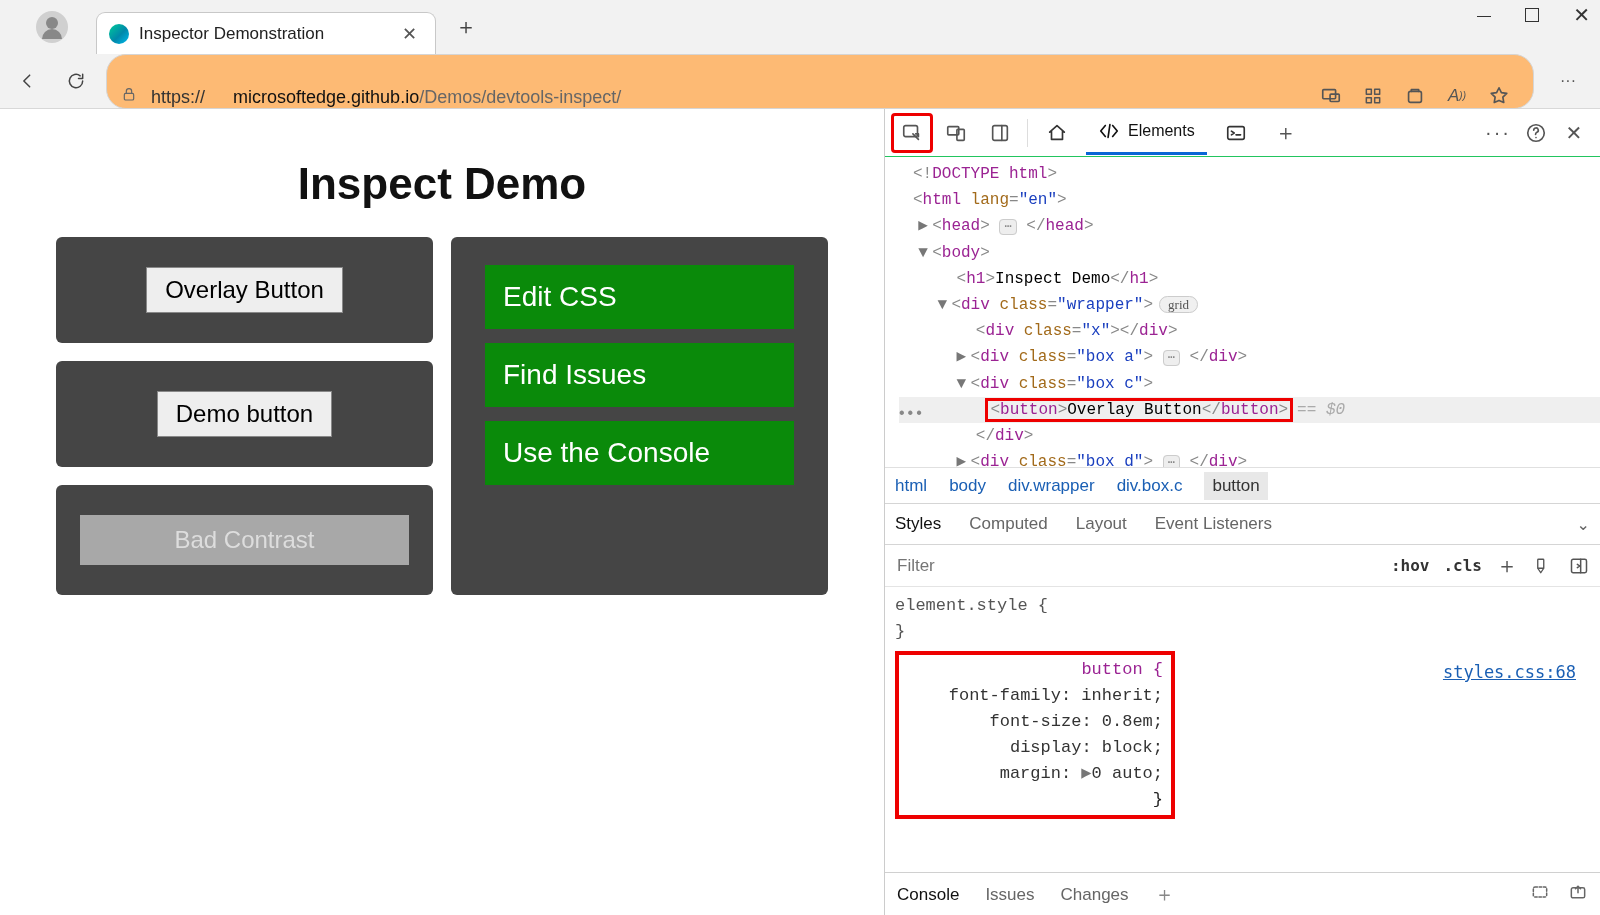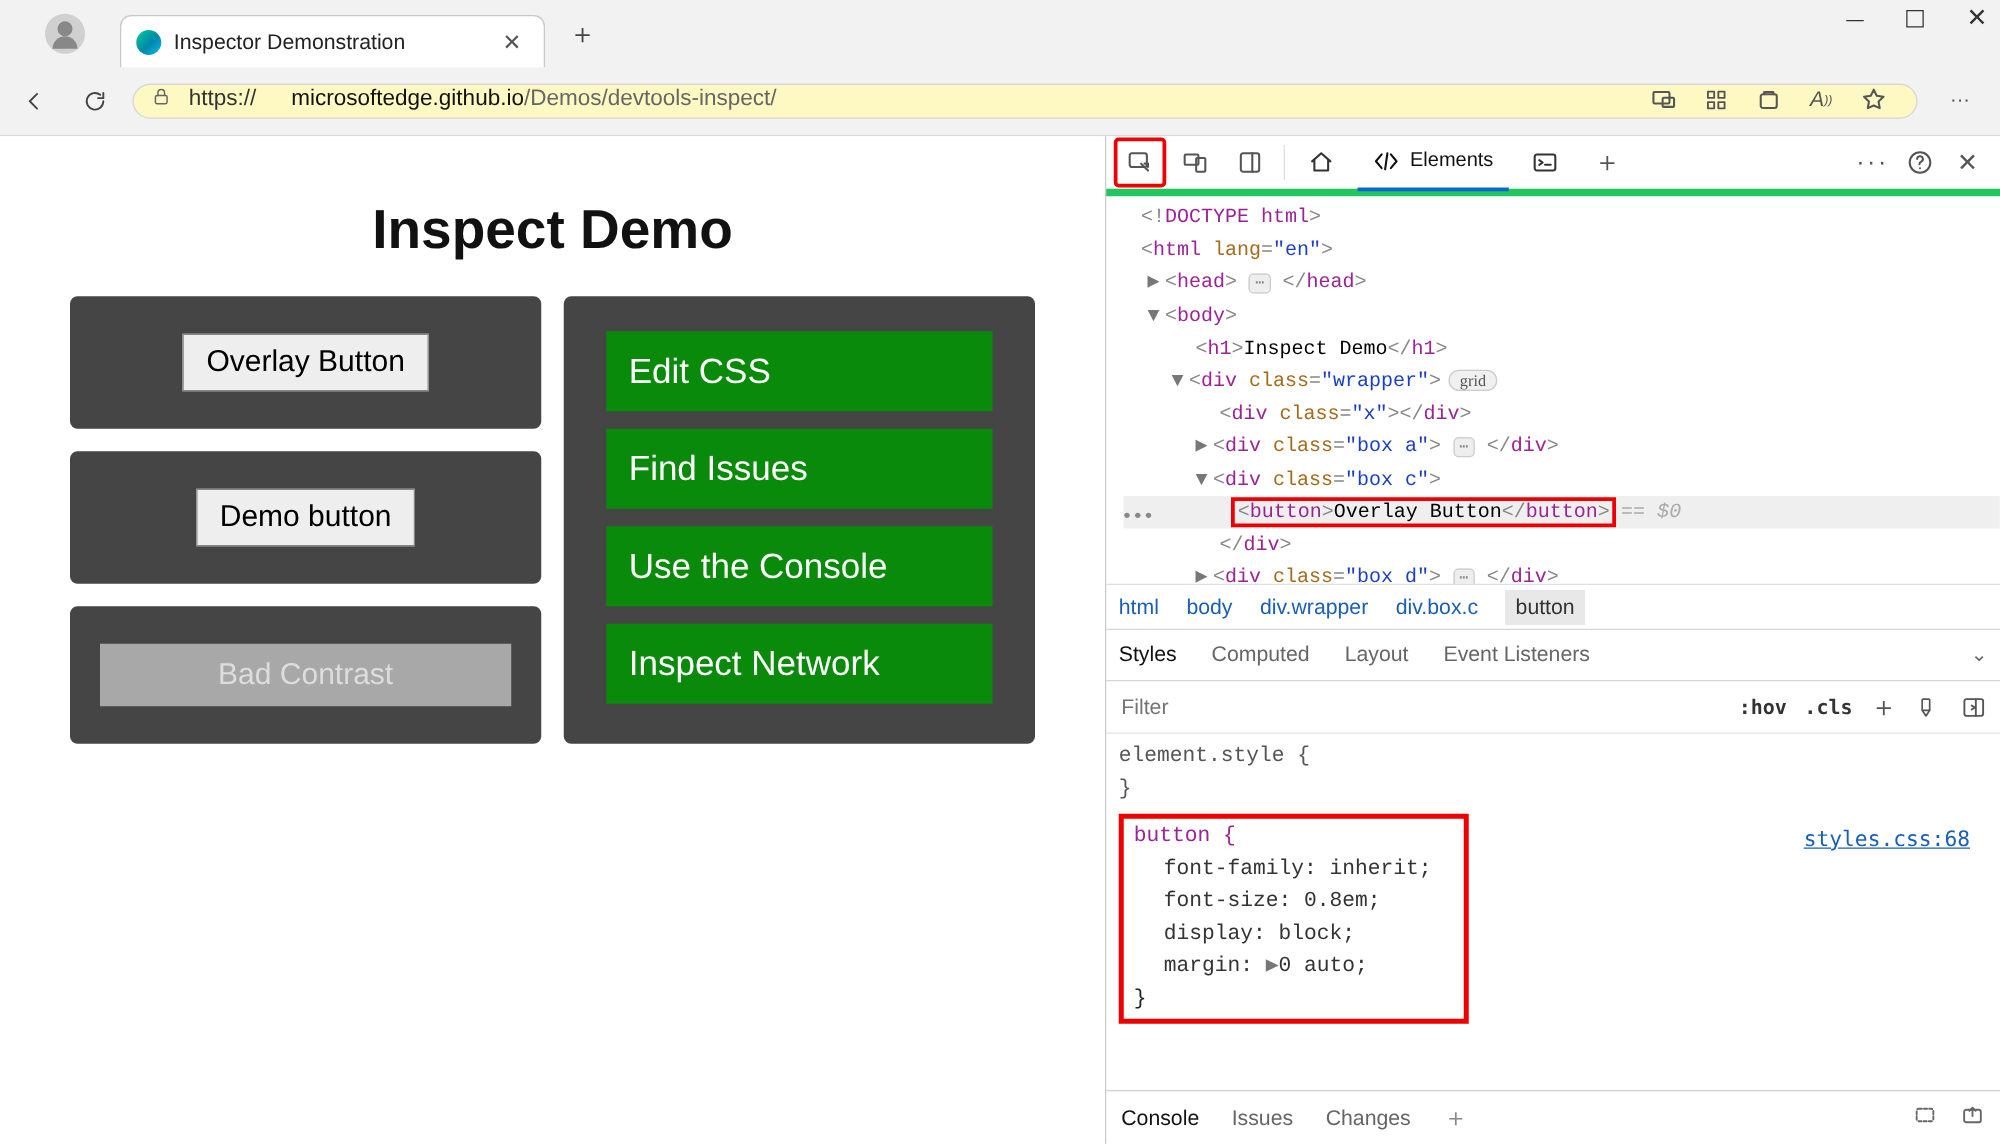--- a/index.html
+++ b/index.html
@@ -79,26 +79,26 @@
     padding: 0 10px;
     gap: 12px;
   }
   .navbtn {
     width: 36px; height: 36px; display:flex; align-items:center; justify-content:center;
     color: #444; cursor: pointer; border-radius: 6px;
   }
   .navbtn svg { width: 20px; height: 20px; }
   .url-field {
     flex: 1;
-    height: 28px;
-    background: #fef9c3;
+    height: 55px;
+    background: #fdba74;
     border: 1px solid #d5d5d5;
     border-radius: 20px;
     display: flex;
-    align-items: flex-start;
+    align-items: flex-end;
     padding: 0 14px;
     font-size: 18px;
     color: #777;
   }
   .url-field .lock { margin-right: 14px; color: #666; }
   .url-field .https { color: #333; }
   .url-field .host { color: #111; margin-left: 28px; }
   .url-field .path { color: #666; }
   .addr-icons { display: flex; gap: 18px; margin-left: auto; padding-right: 8px; align-items: center; }
   .addr-icons .ic { color: #555; cursor: pointer; width: 24px; height: 24px; display:flex; align-items:center; justify-content:center; }
@@ -173,21 +173,21 @@
   .devtools {
     flex: 1;
     border-left: 1px solid #ccc;
     display: flex;
     flex-direction: column;
     background: #fff;
     font-size: 16px;
   }
   .dt-toolbar {
     height: 48px;
-    border-bottom: 6px solid #22c55e;
+    border-bottom: 1px solid #22c55e;
     display: flex;
     align-items: center;
     padding: 0 6px;
     gap: 2px;
   }
   .dt-toolbar .tb {
     width: 42px; height: 40px; display:flex; align-items:center; justify-content:center;
     color: #555; cursor: pointer; border-radius: 4px;
   }
   .dt-toolbar .sep { width: 1px; height: 28px; background: #ddd; margin: 0 4px; }
@@ -281,20 +281,21 @@
   }
   .styles-body::-webkit-scrollbar { width: 18px; }
   .styles-body::-webkit-scrollbar-thumb { background: #ccc; }
   .styles-body .rule1 { color: #555; }
   .rule2 {
     border: 4px solid #e00;
     padding: 2px 8px;
     margin-top: 6px;
     color: #222;
     width: 280px;
+    text-align: right;
   }
   .rule2 .sel { color: #9b2393; }
   .rule2 .prop { color: #333; padding-left: 24px; display: block;}
   .rule2 .v { color: #333; }
   .src-link {
     position: absolute; right: 24px; top: 72px;
     color: #1a5fb4; text-decoration: underline; font-family: Consolas, monospace;
     font-size: 17px; cursor: pointer;
   }
 
@@ -388,21 +389,20 @@
   <div class="page-content">
     <h1>Inspect Demo</h1>
     <div class="wrapper">
       <div class="box">
         <button>Overlay Button</button>
       </div>
       <div class="box links">
         <a>Edit CSS</a>
         <a>Find Issues</a>
         <a>Use the Console</a>
-        <a>Inspect Network</a>
       </div>
       <div class="box">
         <button>Demo button</button>
       </div>
       <div class="box bad">
         <div class="bad-inner">Bad Contrast</div>
       </div>
     </div>
   </div>
 

